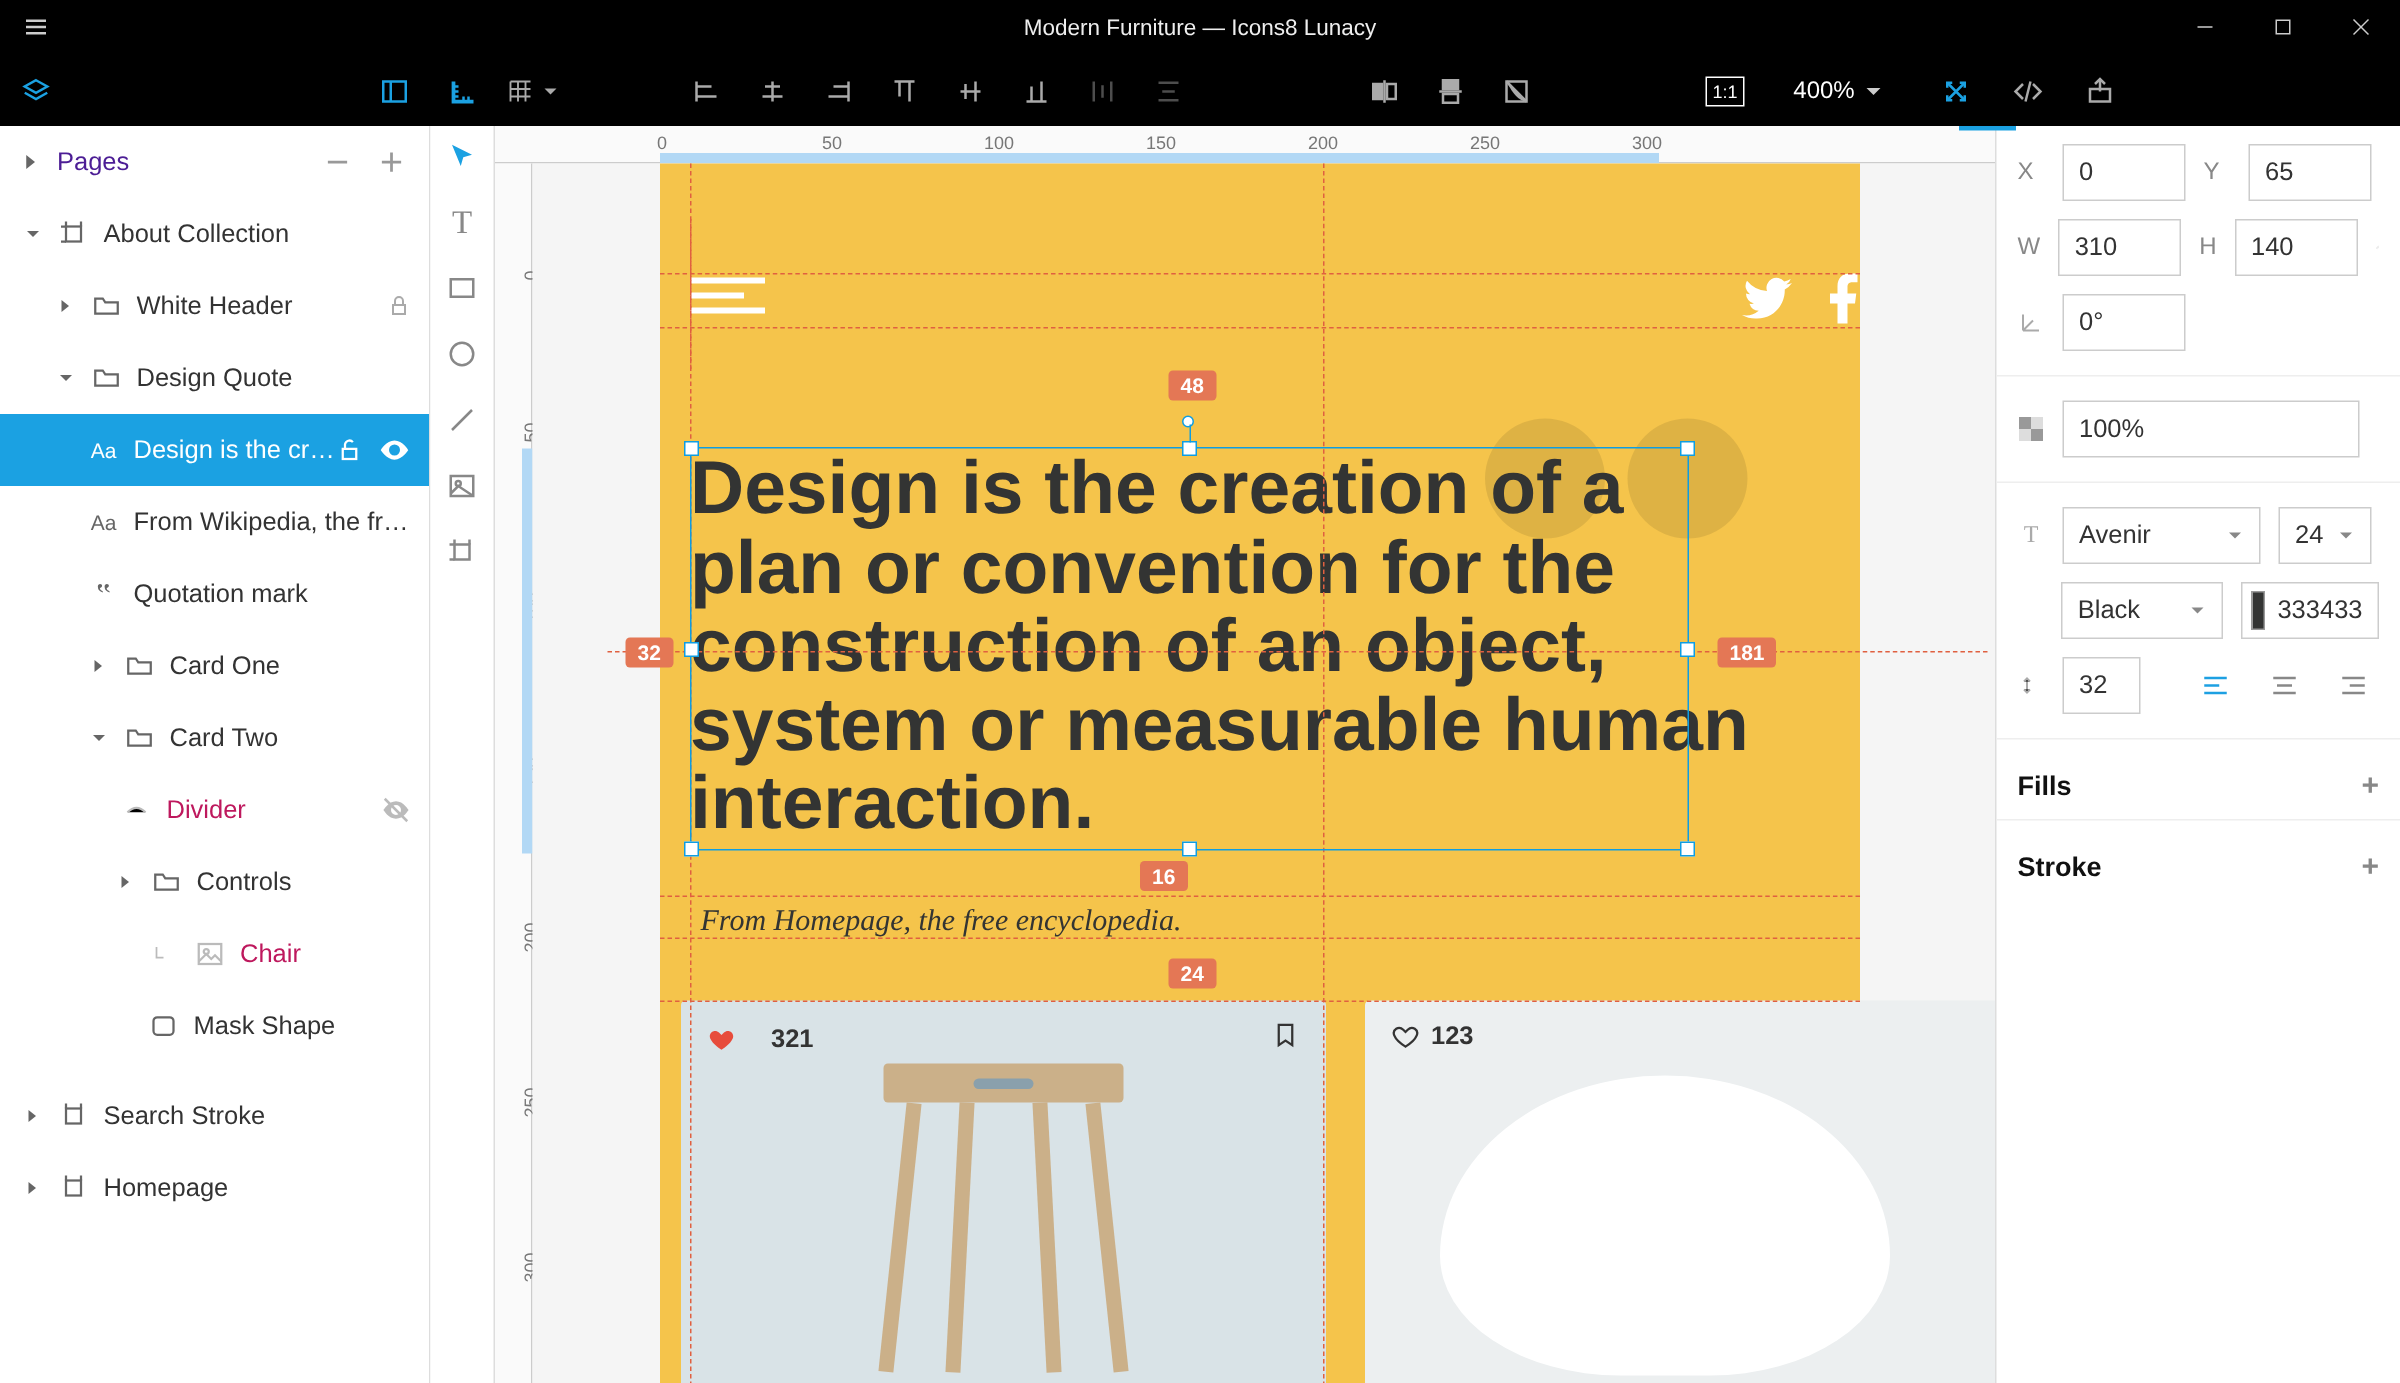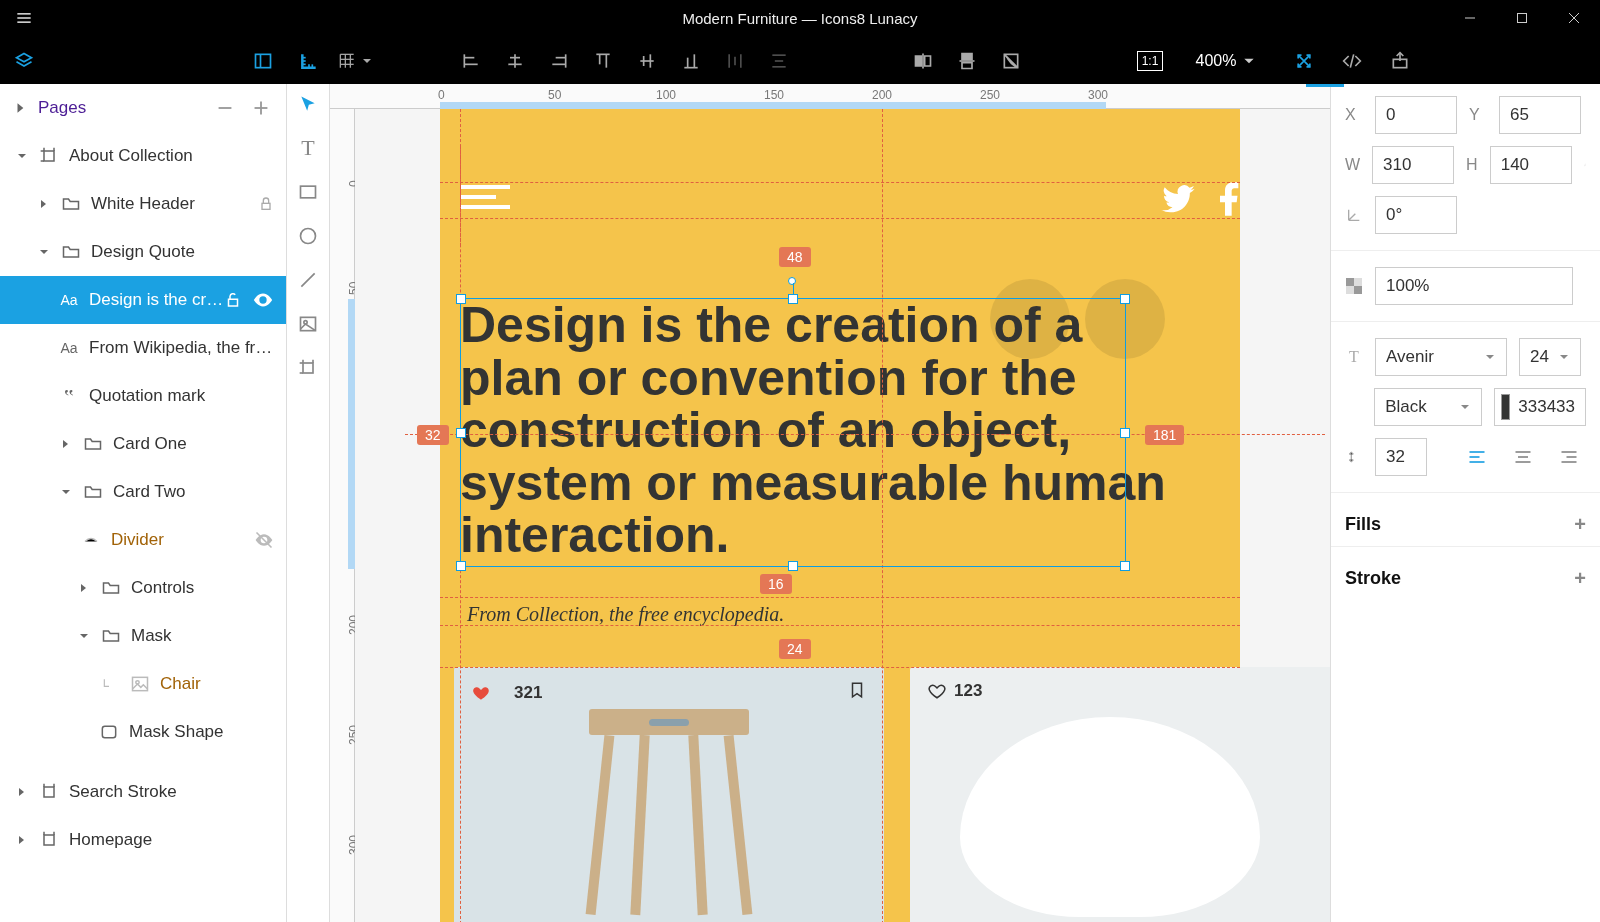--- a/index.html
+++ b/index.html
@@ -19,21 +19,21 @@
 .pghdr{display:flex;align-items:center;height:48px;padding:0 14px;font-size:17px;color:#4c1d95;}
 .pghdr .spacer{flex:1;}
 .pghdr svg{color:#888;}
 .layer-row{height:48px;display:flex;align-items:center;font-size:17px;color:#333;padding-right:12px;}
 .layer-row.selected{background:#1ba1e2;color:#fff;}
 .layer-row .chev{width:16px;height:16px;display:flex;align-items:center;justify-content:center;}
 .layer-row .ico{width:22px;display:flex;align-items:center;justify-content:center;margin-right:9px;}
 .layer-row .label{white-space:nowrap;overflow:hidden;text-overflow:ellipsis;flex:1;}
 .layer-row .trail{margin-left:auto;display:flex;gap:10px;align-items:center;color:#999;}
 .layer-row.selected .trail{color:#fff;}
-.layer-row.hidden-layer{color:#a16207;}
+.layer-row.hidden-layer{color:#be185d;}
 .toolcolumn{width:43px;height:100%;border-right:1px solid #ddd;background:#fff;display:flex;flex-direction:column;align-items:center;padding-top:8px;gap:20px;}
 .toolcolumn .titem{width:24px;height:24px;display:flex;align-items:center;justify-content:center;color:#888;}
 .toolcolumn .titem.active{color:#1ba1e2;}
 .canvaswrap{flex:1;height:100%;position:relative;background:#fff;overflow:hidden;}
 .topruler{position:absolute;top:0;left:0;right:0;height:25px;background:#fafafa;border-bottom:1px solid #ccc;font-size:12px;color:#777;}
 .topruler .tick{position:absolute;top:4px;}
 .leftruler{position:absolute;top:25px;left:0;width:25px;bottom:0;background:#fafafa;border-right:1px solid #ccc;font-size:12px;color:#777;}
 .leftruler .tick{position:absolute;transform:rotate(-90deg);transform-origin:0 0;left:17px;}
 .canvas{position:absolute;top:25px;left:25px;right:0;bottom:0;background:#f5f5f5;}
 .rulerhi{position:absolute;background:#b2d8f5;}
@@ -49,21 +49,21 @@
 .card .bar{position:absolute;top:14px;left:18px;right:18px;display:flex;align-items:center;font-size:17px;color:#333;font-weight:600;}
 .card .bar .bk{margin-left:auto;}
 .stool{position:absolute;left:50%;transform:translateX(-50%);top:42px;}
 .stool .seat{width:160px;height:26px;background:#cbb089;border-radius:3px;}
 .stool .slot{position:absolute;top:10px;left:50%;transform:translateX(-50%);width:40px;height:7px;border-radius:4px;background:#8aa0ac;}
 .stool .leg{position:absolute;top:26px;width:10px;height:180px;background:#cbb089;}
 .selectbox{position:absolute;border:1px solid #0e9de2;}
 .selectbox .h{position:absolute;width:10px;height:10px;background:#fff;border:1px solid #0e9de2;}
 .guideH{position:absolute;left:0;right:0;border-top:1px dashed #e06040;height:0;}
 .guideV{position:absolute;top:0;bottom:0;border-left:1px dashed #e06040;width:0;}
-.measure{position:absolute;background:#e47755;color:#fff;font-size:14px;padding:2px 8px;border-radius:3px;font-weight:400;}
+.measure{position:absolute;background:#e47755;color:#fff;font-size:14px;padding:2px 8px;border-radius:3px;font-weight:700;}
 .rightpanel{width:270px;height:100%;border-left:1px solid #ddd;background:#fff;padding:12px 14px;overflow:hidden;}
 .rprow{display:flex;align-items:center;margin-bottom:12px;font-size:17px;color:#333;gap:12px;}
 .rprow .lab{width:18px;color:#888;font-size:16px;}
 .rprow .lab.icon{display:flex;align-items:center;justify-content:center;}
 .rprow input,.rprow .sel{height:38px;border:1px solid #ccc;padding:0 10px;font-size:17px;color:#333;background:#fff;font-family:inherit;}
 .rprow input{width:82px;}
 .rprow .sel{display:flex;align-items:center;justify-content:space-between;gap:6px;}
 .sectiontitle{font-size:18px;font-weight:600;color:#111;margin:20px 0 8px;display:flex;align-items:center;}
 .sectiontitle .plus{margin-left:auto;color:#888;font-size:20px;}
 .colorchip{width:26px;height:26px;background:#333433;border:1px solid #999;}
@@ -397,33 +397,20 @@
             <path d="M3 2l5 4-5 4z"></path>
           </svg>
         </span>
       <span class="ico" style="margin-left:8px">
           <svg class="svgico" viewBox="0 0 24 24" stroke="#666" fill="none" stroke-width="1.8">
             <path d="M3 6h6l2 3h10v9H3z"></path>
           </svg>
         </span>
       <span class="label">Controls</span>
     </div>
-    <div class="layer-row" style="padding-left:76px">
-      <span class="chev">
-          <svg width="12" height="12" viewBox="0 0 12 12" fill="#666">
-            <path d="M2 4l4 4 4-4z"></path>
-          </svg>
-        </span>
-      <span class="ico" style="margin-left:8px">
-          <svg class="svgico" viewBox="0 0 24 24" stroke="#666" fill="none" stroke-width="1.8">
-            <path d="M3 6h6l2 3h10v9H3z"></path>
-          </svg>
-        </span>
-      <span class="label">Mask</span>
-    </div>
     <div class="layer-row hidden-layer" style="padding-left:98px">
       <span class="ico">
           <svg width="14" height="14" viewBox="0 0 24 24" stroke="#bbb" stroke-width="2" fill="none">
             <path d="M4 4 v12 h8"></path>
           </svg>
         </span>
       <span class="ico">
           <svg class="svgico" viewBox="0 0 24 24" stroke="#bbb" fill="none" stroke-width="1.8">
             <rect x="3" y="4" width="18" height="16"></rect>
             <circle cx="9" cy="10" r="2"></circle>
@@ -544,21 +531,21 @@
             <span></span>
           </div>
         <svg style="position:absolute;right:42px;top:70px" width="40" height="40" viewBox="0 0 24 24" fill="#fff">
             <path d="M22 5.8a8 8 0 01-2.3.6 4 4 0 001.8-2.2 8 8 0 01-2.6 1A4 4 0 0012 9a11 11 0 01-8-4.1 4 4 0 001.2 5.4A4 4 0 013.6 10v.1a4 4 0 003.2 3.9 4 4 0 01-1.8.1 4 4 0 003.7 2.8A8 8 0 012 18.6 11 11 0 008 20c7.2 0 11.1-6 11.1-11.1v-.5A8 8 0 0022 5.8z"></path>
           </svg>
         <svg style="position:absolute;right:-10px;top:70px" width="40" height="40" viewBox="0 0 24 24" fill="#fff">
             <path d="M13 22v-8h3l.5-4H13V7.5c0-1.1.3-2 2-2h2V2h-3c-3 0-5 1.8-5 5v3H6v4h3v8z"></path>
           </svg>
         <div class="qmark"></div>
         <div class="quotetxt">Design is the creation of a plan or convention for the construction of an object, system or measurable human interaction.</div>
-        <div class="subtxt">From Collection, the free encyclopedia.</div>
+        <div class="subtxt">From Homepage, the free encyclopedia.</div>
 
         <div class="card" style="left:14px;width:430px;height:260px">
           <div class="bar">
             <svg width="18" height="18" viewBox="0 0 24 24" fill="#e74c3c">
                 <path d="M12 21s-8-5-10-10c-2-5 4-9 8-5l2 2 2-2c4-4 10 0 8 5-2 5-10 10-10 10z"></path>
               </svg>
             <span style="margin-left:24px">321</span>
             <span class="bk"><svg width="18" height="18" viewBox="0 0 24 24" stroke="#333" fill="none" stroke-width="2">
                   <path d="M6 3h12v18l-6-4-6 4z"></path>
                 </svg></span>

